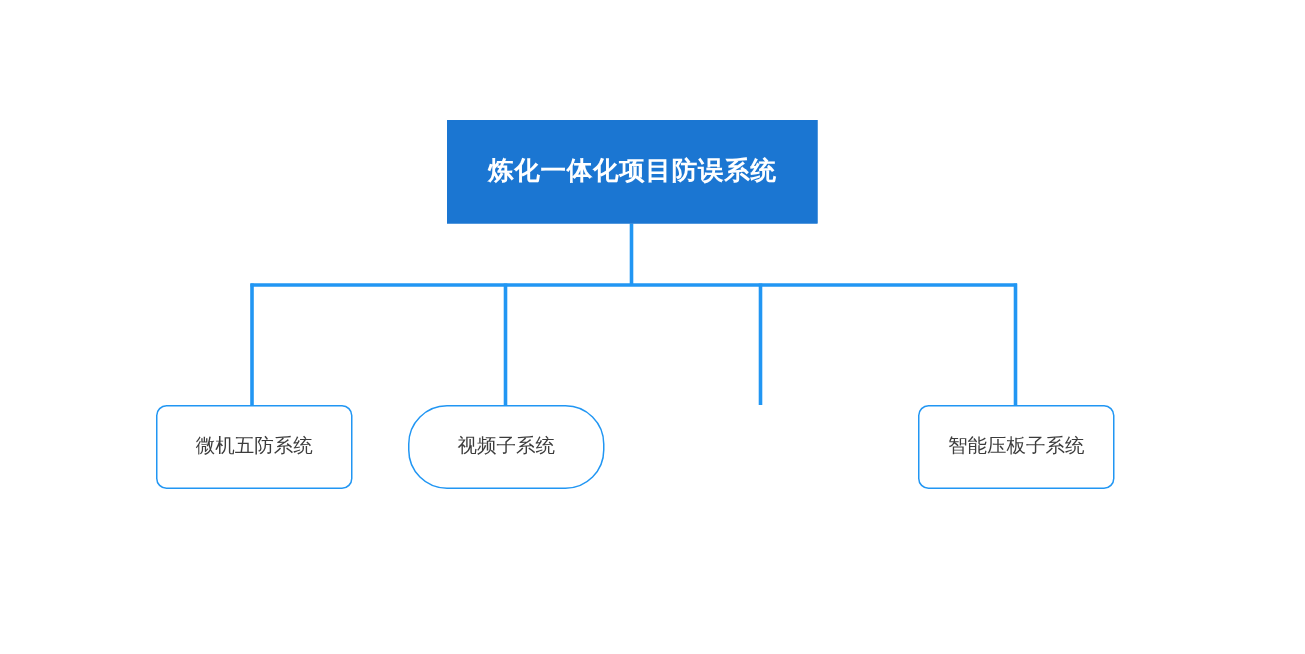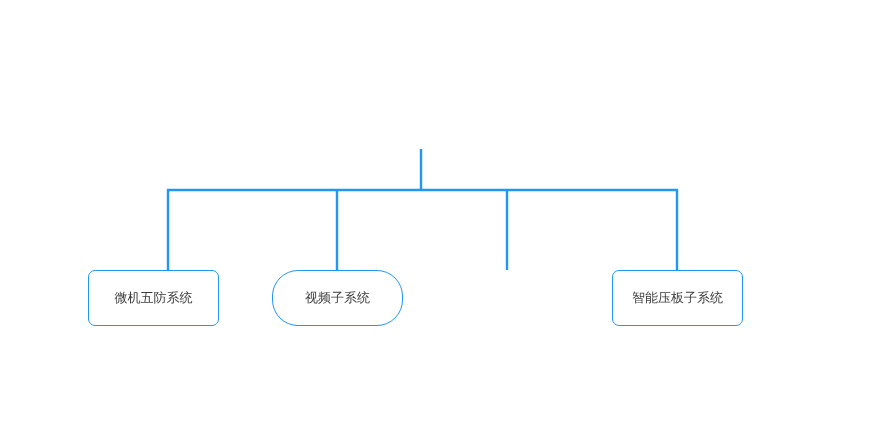--- a/index.html
+++ b/index.html
@@ -56,41 +56,44 @@
     background: #ffffff;
     border: 1.3px solid #2196f3;
     border-radius: 7px;
   }
   .node-child .node-label {
     color: #3c3c3c;
     font-size: 13px;
     font-weight: normal;
     line-height: 1.2;
   }
-  .child-1 { left: 88px; }
+  .child-1 { left: 104px; }
   .child-2 { left: 272px; border-radius: 26px; }
   .child-3 { left: 443px; }
   .child-4 { left: 612px; }
 </style>
 </head>
 <body>
 
 <div id="diagram-canvas">
 
   <svg id="connector-layer" viewBox="0 0 870 436" width="870" height="436" xmlns="http://www.w3.org/2000/svg">
     <g stroke="#2196f3" stroke-width="2.4" fill="none" stroke-linecap="butt">
       <line x1="421" y1="149" x2="421" y2="190"></line>
       <line x1="167" y1="190" x2="678" y2="190"></line>
       <line x1="168" y1="189" x2="168" y2="270"></line>
       <line x1="337" y1="189" x2="337" y2="270"></line>
       <line x1="507" y1="189" x2="507" y2="270"></line>
       <line x1="677" y1="189" x2="677" y2="270"></line>
     </g>
   </svg>
 
+  <div class="node node-root">
+    <span class="node-label">炼化一体化项目防误系统</span>
+  </div>
 
   <div class="node node-child child-1">
     <span class="node-label">微机五防系统</span>
   </div>
 
   <div class="node node-child child-2">
     <span class="node-label">视频子系统</span>
   </div>
 
 

